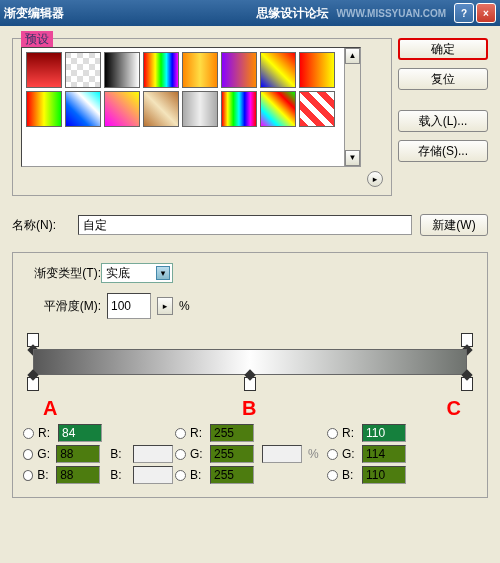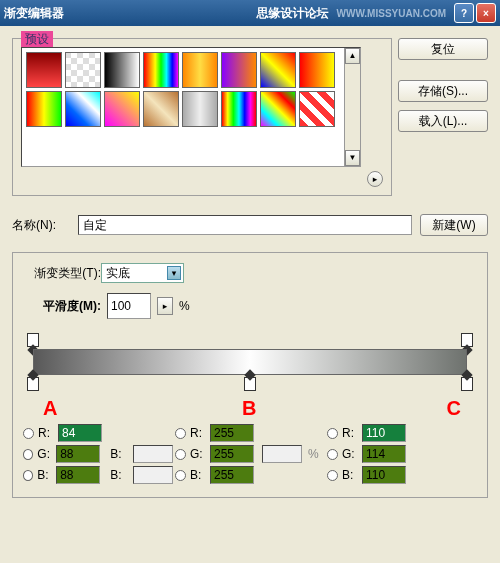--- a/index.html
+++ b/index.html
@@ -21,24 +21,24 @@
 .btn-col { float: right; width: 90px; display: flex; flex-direction: column; gap: 8px; }
 .btn { height: 22px; background: linear-gradient(#fdfdfc,#ece9d8); border: 1px solid #888; border-radius: 3px; text-align: center; line-height: 20px; cursor: pointer; }
 .btn.primary { border: 2px solid #d00; line-height: 18px; }
 .clear { clear: both; }
 .name-row { margin-top: 18px; display: flex; align-items: center; gap: 8px; }
 .name-row label { width: 58px; }
 .name-row input { flex: 1; height: 20px; border: 1px inset #999; padding: 0 4px; background: #fff; }
 .grad-section { border: 1px solid #a0a0a0; margin-top: 16px; padding: 10px; position: relative; }
 .type-row { display: flex; align-items: center; gap: 0; margin-bottom: 10px; }
 .type-row .lbl { width: 78px; text-align: right; }
-.select { width: 83px; height: 20px; border: 1px solid #7a9; background: #fff; display: flex; align-items: center; justify-content: space-between; padding: 0 2px 0 4px; }
+.select { width: 72px; height: 20px; border: 1px solid #7a9; background: #fff; display: flex; align-items: center; justify-content: space-between; padding: 0 2px 0 4px; }
 .select .arrow { width: 14px; height: 14px; background: linear-gradient(#bde,#8bc); border: 1px solid #48a; text-align: center; font-size: 9px; line-height: 12px; }
 .smooth-row { display: flex; align-items: center; gap: 6px; margin-bottom: 14px; }
-.smooth-row .lbl { width: 78px; text-align: right; font-weight: bold; }
+.smooth-row .lbl { width: 78px; text-align: right; }
 .numbox { width: 44px; height: 18px; border: 1px inset #999; background: #fff; padding: 12px 3px; }
 .popbtn { width: 16px; height: 18px; border: 1px solid #888; background: linear-gradient(#fdfdfc,#e0e0d0); text-align: center; font-size: 9px; line-height: 16px; }
 .grad-editor { position: relative; height: 58px; margin: 4px 0 6px 0; }
 .grad-bar { position: absolute; left: 10px; right: 10px; top: 16px; height: 26px; border: 1px solid #666; background: linear-gradient(to right, #585858 0%, #fefefe 50%, #6e726e 100%); }
 .stop { position: absolute; width: 12px; height: 14px; border: 1px solid #333; background: #fff; }
 .stop.top { top: 0; }
 .stop.bot { top: 44px; }
 .stop-diamond { position: absolute; top: -7px; left: 1px; width: 8px; height: 8px; transform: rotate(45deg); background: #333; }
 .letters { position: relative; height: 22px; }
 .letter { position: absolute; top: 0; color: #f00; font-size: 20px; font-weight: bold; }
@@ -94,24 +94,25 @@
         <div style="height:86px"></div>
         <div class="sbbtn">▼</div>
       </div>
       </div>
     <div style="text-align:right;margin-top:4px;">
       <span style="display:inline-block;width:16px;height:16px;border:1px solid #888;border-radius:8px;text-align:center;line-height:14px;font-size:9px;background:linear-gradient(#fdfdfc,#e0e0d0);">▸</span>
     </div>
   </div>
 
   <div class="btn-col">
+    <div class="btn primary">确定</div>
     <div class="btn">复位</div>
     <div style="height:4px"></div>
+    <div class="btn">载入(L)...</div>
     <div class="btn">存储(S)...</div>
-    <div class="btn">载入(L)...</div>
   </div>
 
   <div class="clear"></div>
 
   <div class="name-row">
     <label>名称(N):</label>
     <input type="text" value="自定" style="">
     <div class="btn" style="width:68px;">新建(W)</div>
   </div>
 

